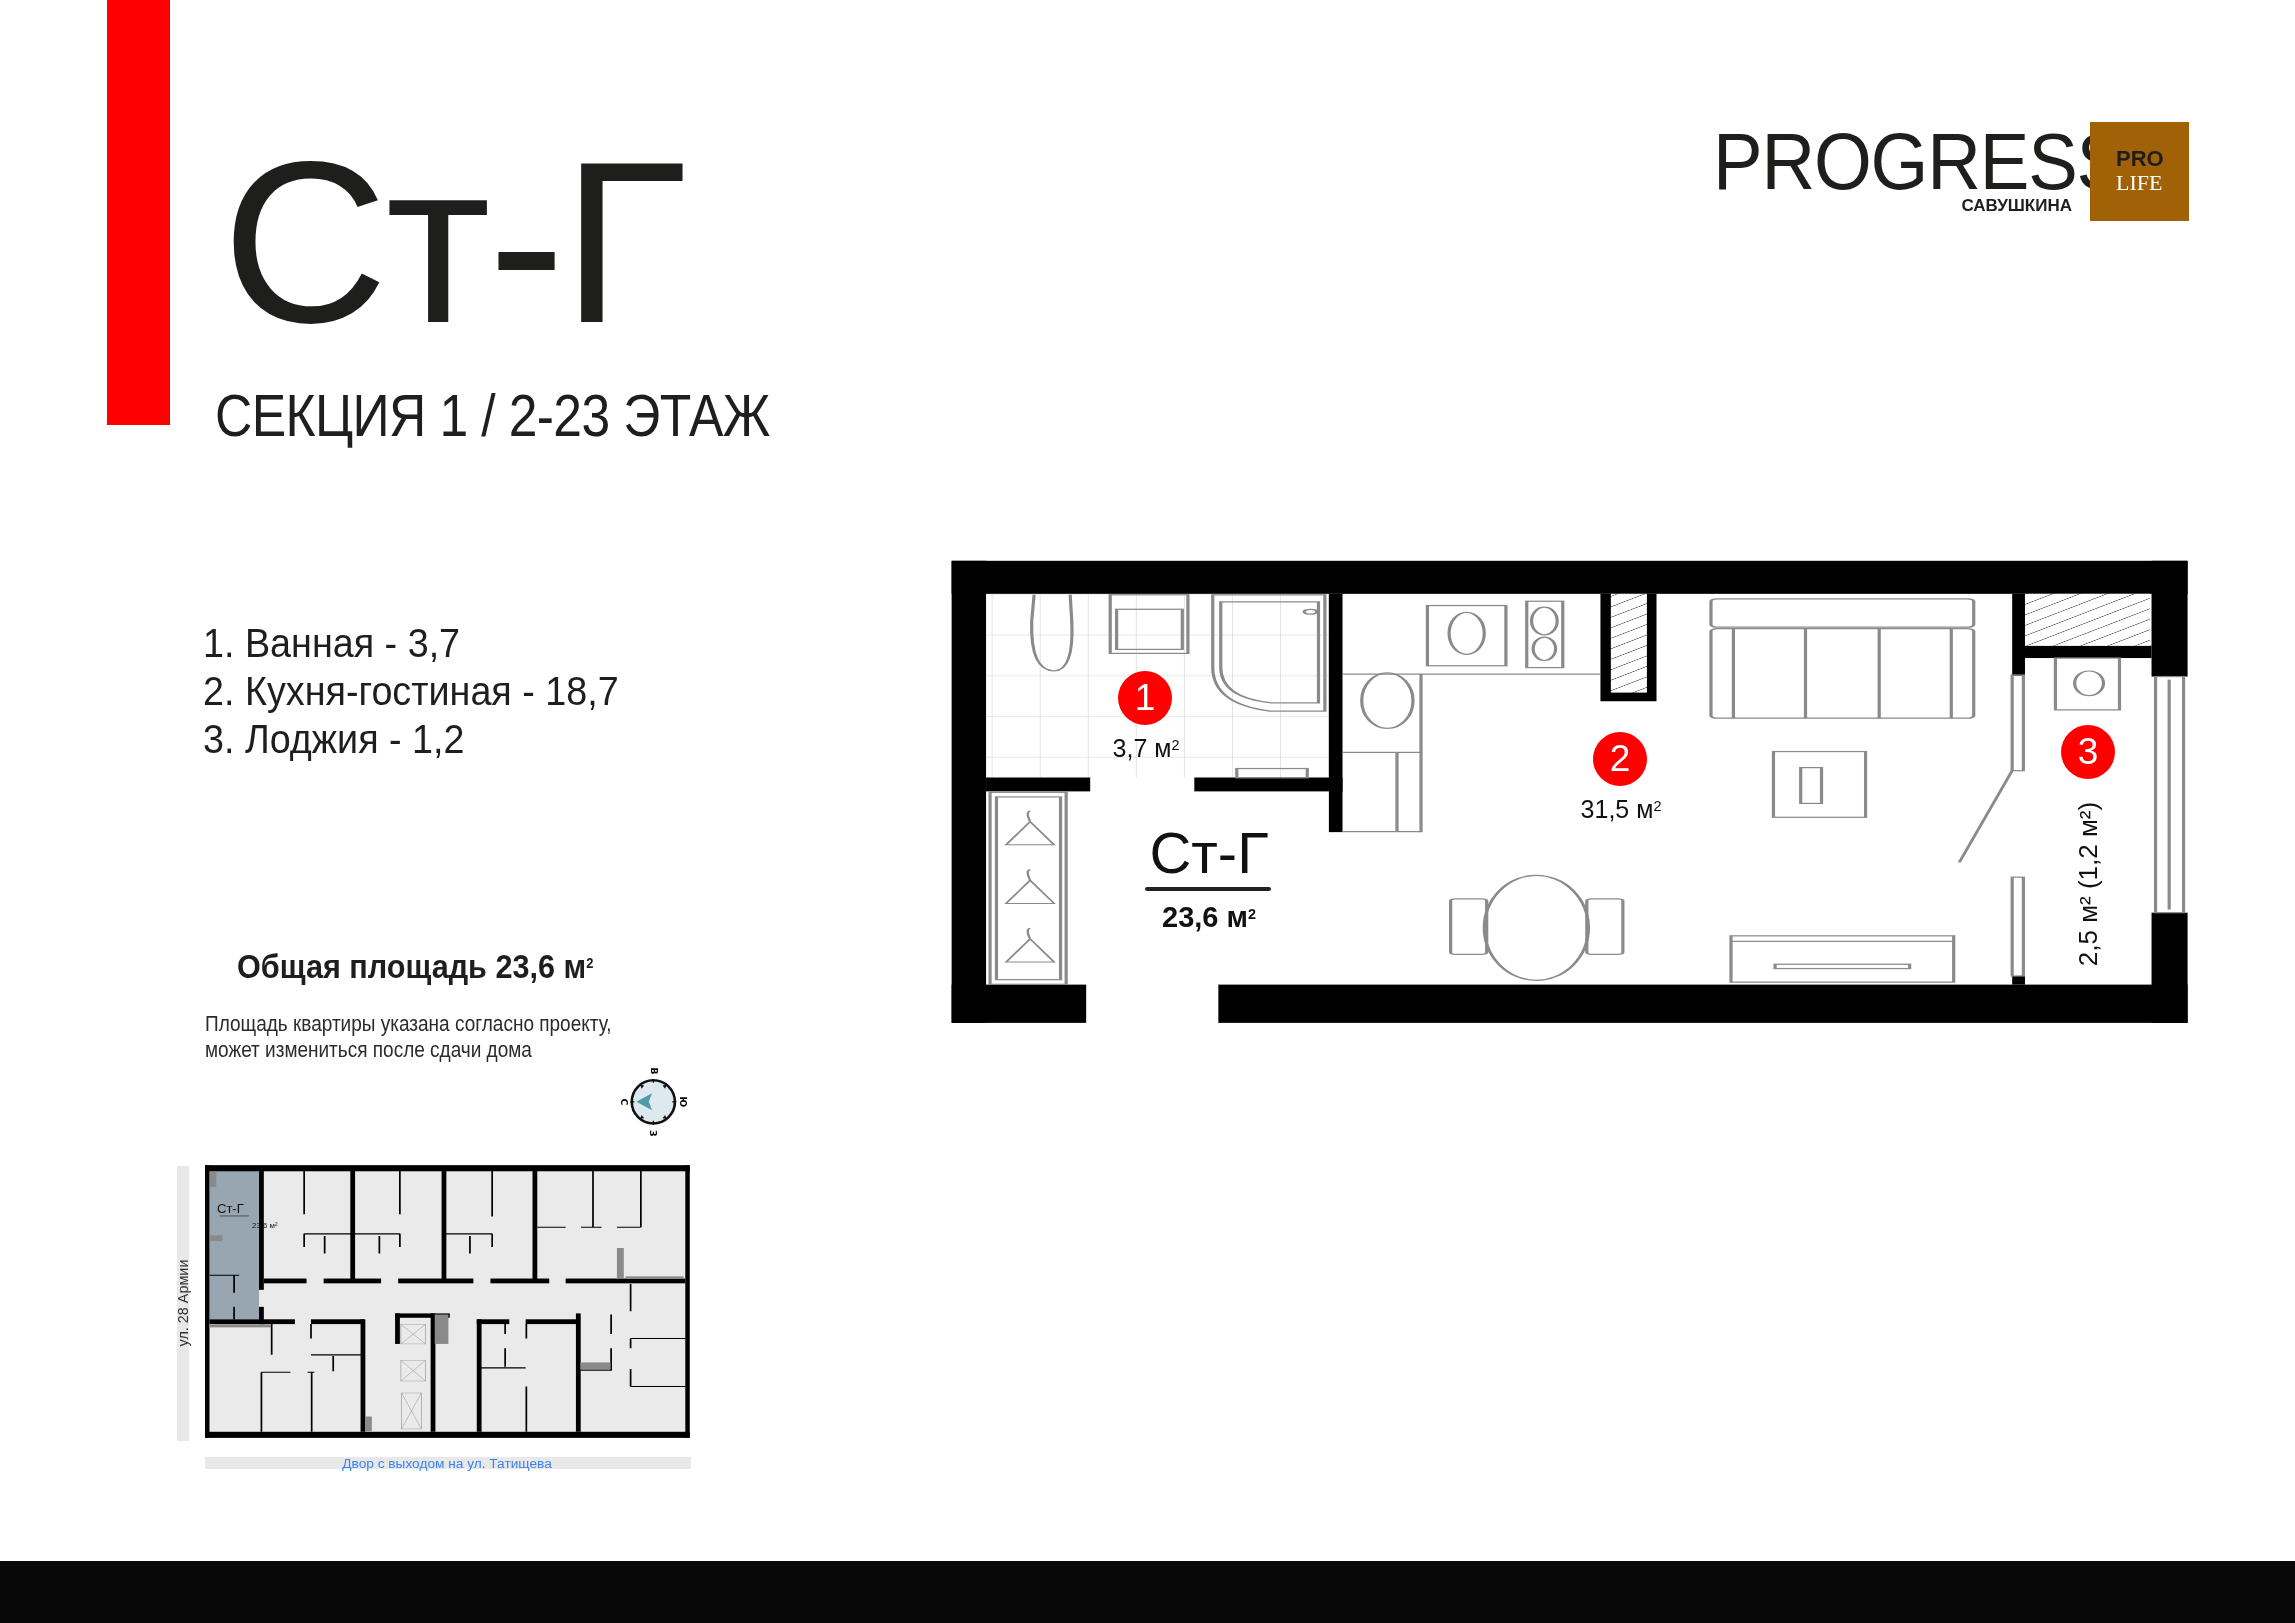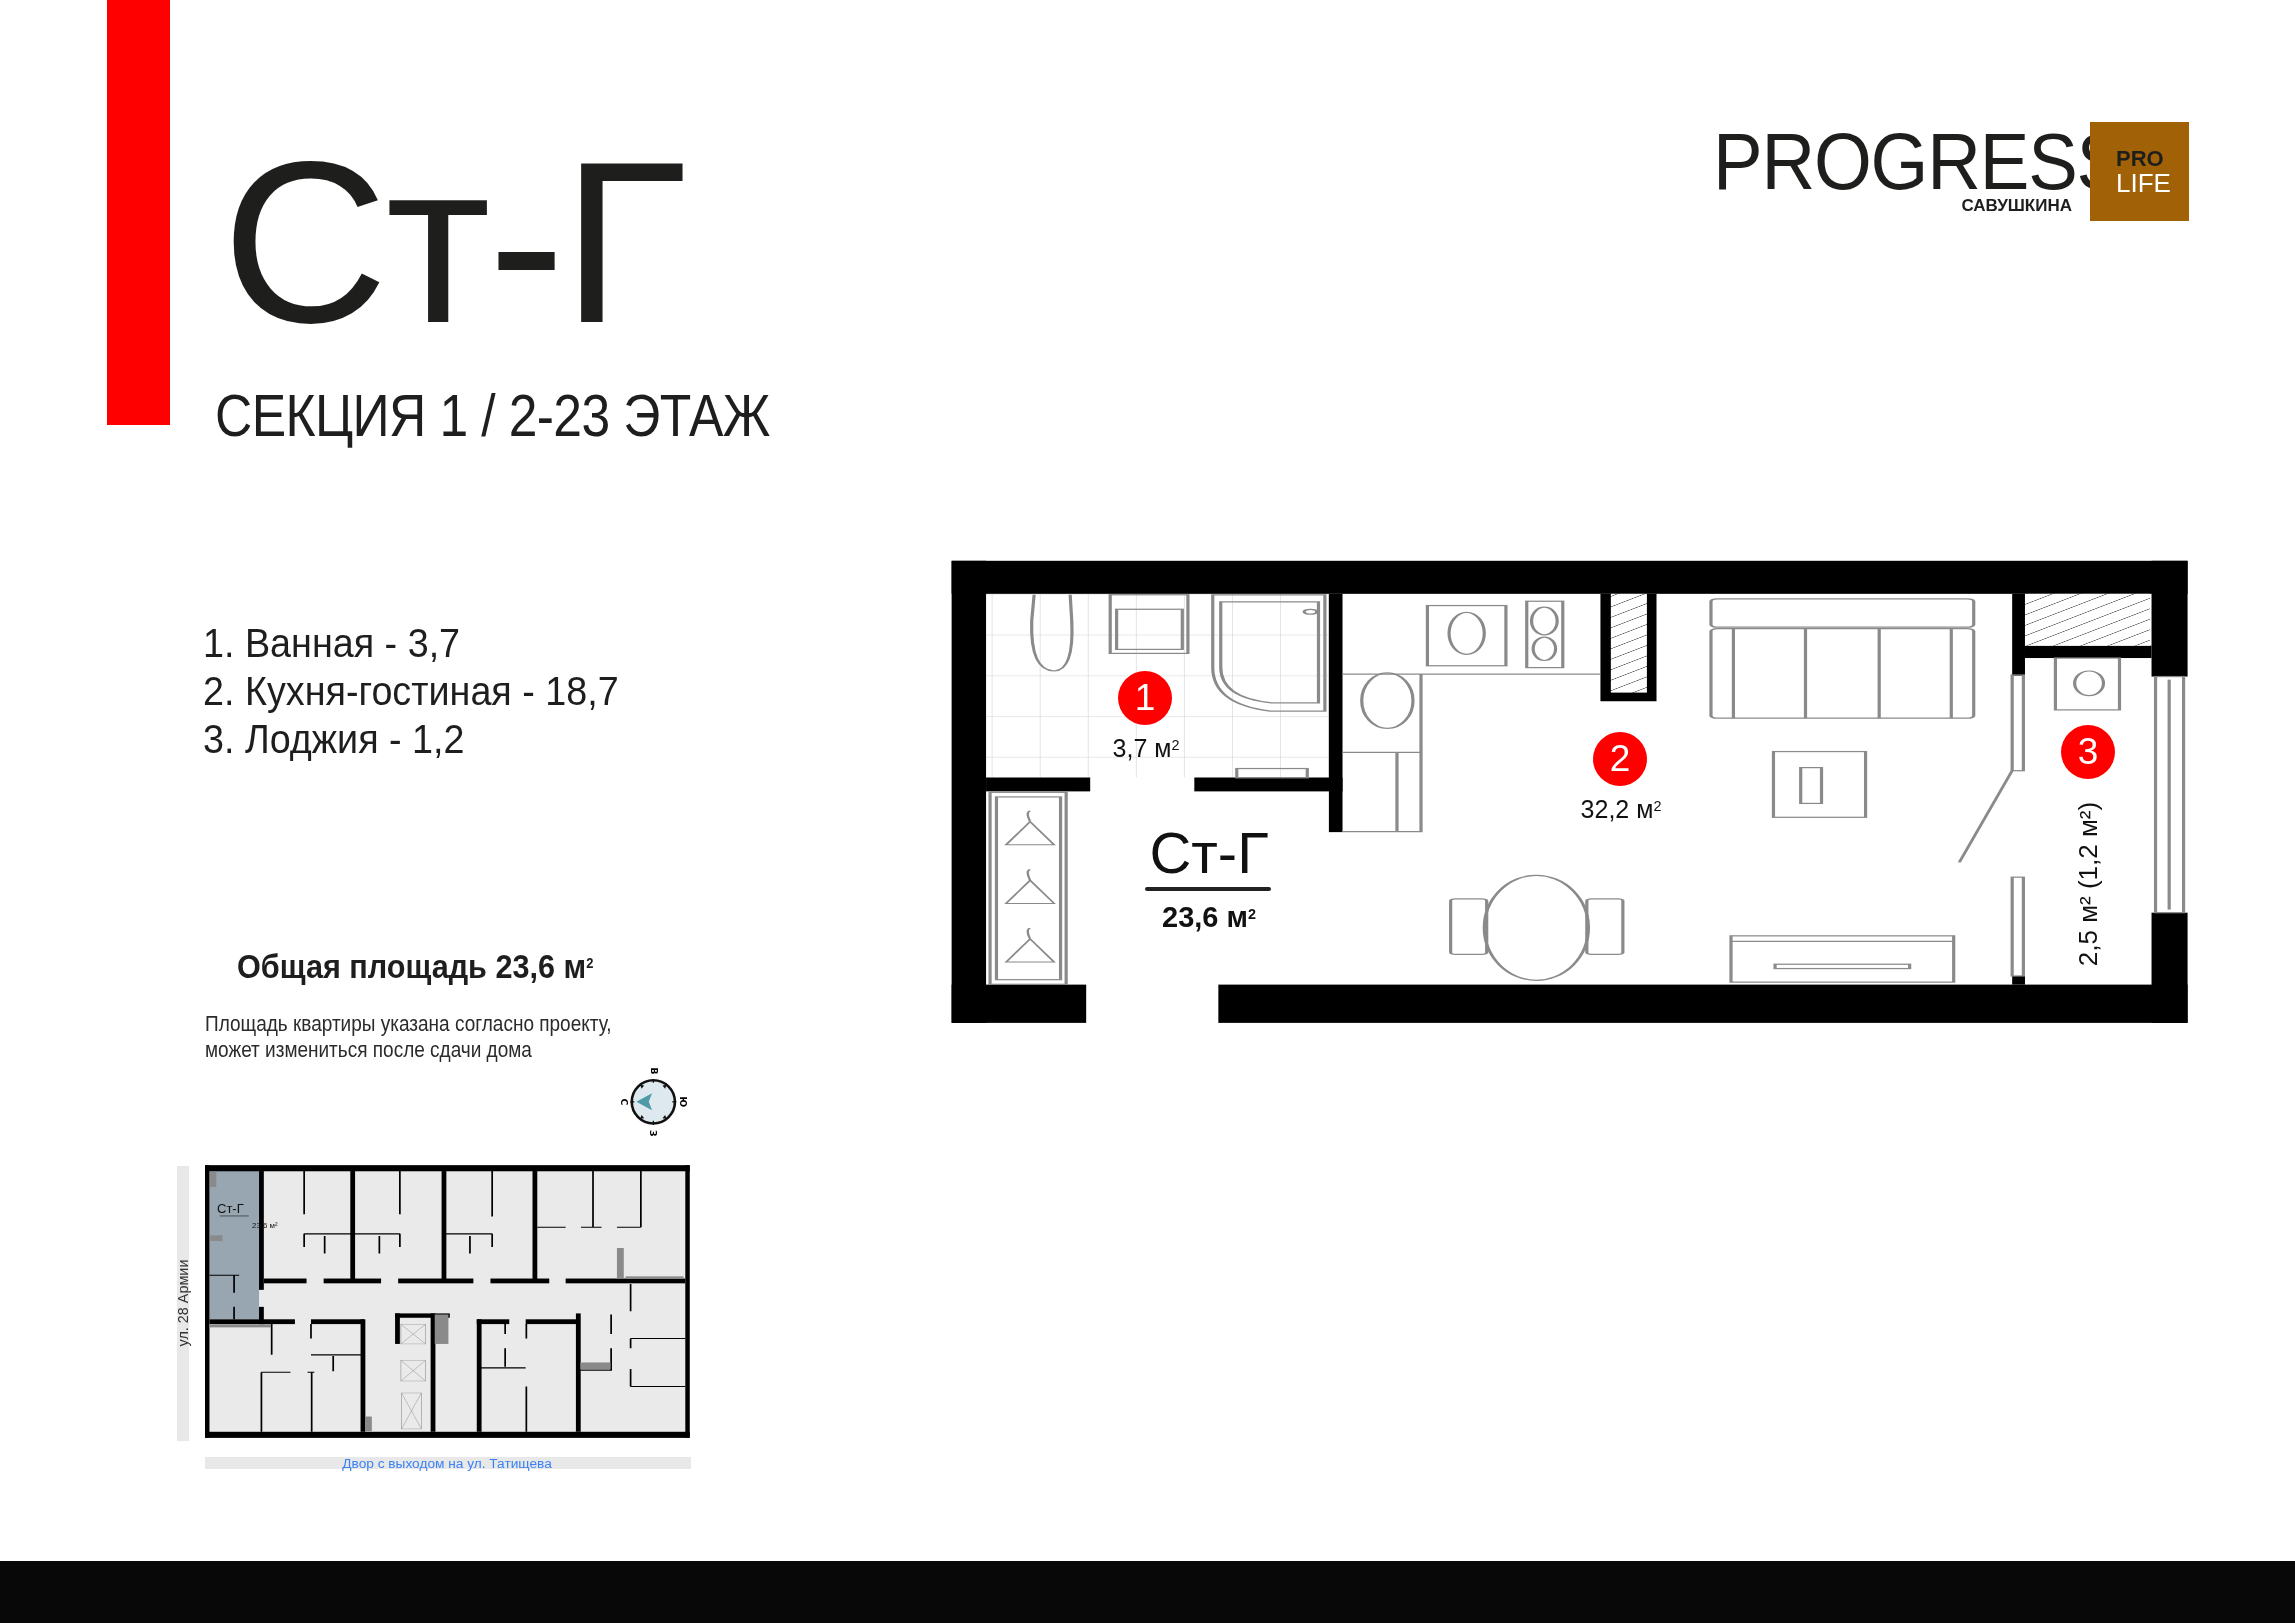--- a/index.html
+++ b/index.html
@@ -7,21 +7,21 @@
          font-family:"Liberation Sans", sans-serif; color:#1e1e1e; }
   .abs { position:absolute; }
   #red-bar { left:107px; top:0; width:63px; height:425px; background:#ff0000; }
   #apt-title { left:222px; top:128px; font-size:230px; line-height:230px; letter-spacing:-2.6px; white-space:nowrap; color:#1e1e1c; transform:scaleX(1.0); }
   #apt-subtitle { left:215px; top:386px; font-size:60px; line-height:60px; white-space:nowrap; transform:scaleX(0.86); transform-origin:left top; letter-spacing:-0.7px; }
   #logo { left:1713px; top:122px; width:475px; height:99px; }
   #logo-word { left:0; top:0; font-size:80px; line-height:80px; letter-spacing:-1.3px; white-space:nowrap; transform:scaleX(0.93); transform-origin:left top; color:#1e1e1c; }
   #logo-sub { right:116px; top:72px; font-size:17px; line-height:23.6px; font-weight:bold; white-space:nowrap; color:#1e1e1c;margin-left:22px; }
   #logo-box { left:377px; top:0; width:99px; height:99px; background:#a16207; }
   #logo-pro { left:26px; top:26px; font-size:22px; line-height:22px; font-weight:bold; color:#1e1e1c; }
-  #logo-life { left:26px; top:50px; font-size:26px; line-height:22px; color:#ffffff; }
+  #logo-life { left:26px; top:50px; font-size:22px; line-height:22px; color:#ffffff;font-family:Liberation Serif, serif; }
   #room-list { left:203px; top:619px; font-size:41px; line-height:48px; white-space:nowrap; transform:scaleX(0.92); transform-origin:left top; }
   #room-list div { height:48px; }
   #total-area { left:237px; top:947px; font-size:34px; line-height:39px; font-weight:bold; white-space:nowrap; transform:scaleX(0.9); transform-origin:left top; }
   #total-area sup { font-size:14.4px; vertical-align:top; position:relative; top:-2.6px; }
   #note { left:205px; top:1011px; font-size:21.6px; line-height:26px; white-space:nowrap; color:#2b2b2b; transform:scaleX(0.88); transform-origin:left top; }
   #compass { left:618px; top:1063px; width:72px; height:79px; }
   #plan-svg { left:942px; top:550px; width:1256px; height:484px; }
   .badge { position:absolute; width:54px; height:54px; border-radius:50%; background:#ff0000; color:#ffffff;
            font-size:37px; line-height:54px; text-align:center; margin-left:-27px; margin-top:-27px; }
   .area-label { position:absolute; font-size:25px; line-height:26px; white-space:nowrap; transform:translate(-50%,-50%); color:#111; }
@@ -171,21 +171,21 @@
   <g fill="none" stroke="#8a8a8a" stroke-width="3">
     <path d="M80,955 L110,880 L140,955 Z M110,880 Q104,850 110,845"></path>
     <path d="M80,1145 L110,1070 L140,1145 Z M110,1070 Q104,1040 110,1035"></path>
     <path d="M80,1335 L110,1260 L140,1335 Z M110,1260 Q104,1230 110,1225"></path>
   </g>
 </svg>
 
 <div class="badge" style="left:1145px; top:698px;">1</div>
 <div class="area-label" style="left:1146px; top:748px;"><span>3,7 м</span><sup>2</sup></div>
 <div class="badge" style="left:1620px; top:759px;">2</div>
-<div class="area-label" style="left:1621px; top:809px;"><span>32,2 м</span><sup>2</sup></div>
+<div class="area-label" style="left:1621px; top:809px;"><span>31,5 м</span><sup>2</sup></div>
 <div class="badge" style="left:2088px; top:752px;">3</div>
 <div id="loggia-label" class="area-label">2,5 м² (1,2 м²)</div>
 
 <div id="plan-apt-name" class="abs">Ст-Г</div>
 <div id="plan-apt-line" class="abs"></div>
 <div id="plan-apt-area" class="area-label"><span>23,6 м</span><sup>2</sup></div>
 
 <div id="mini-label-street" class="abs"></div>
 <div id="mini-street-text" class="abs">ул. 28 Армии</div>
 <svg id="mini-svg" class="abs" viewBox="0 0 1568 1500" preserveAspectRatio="none">

